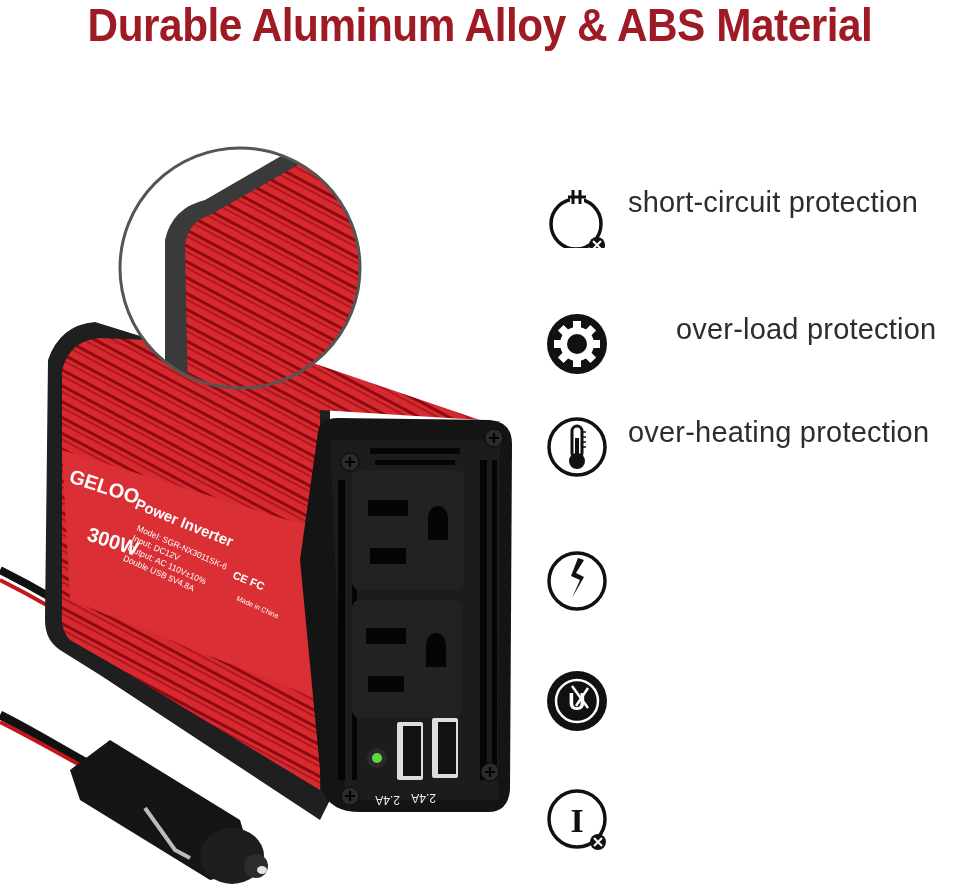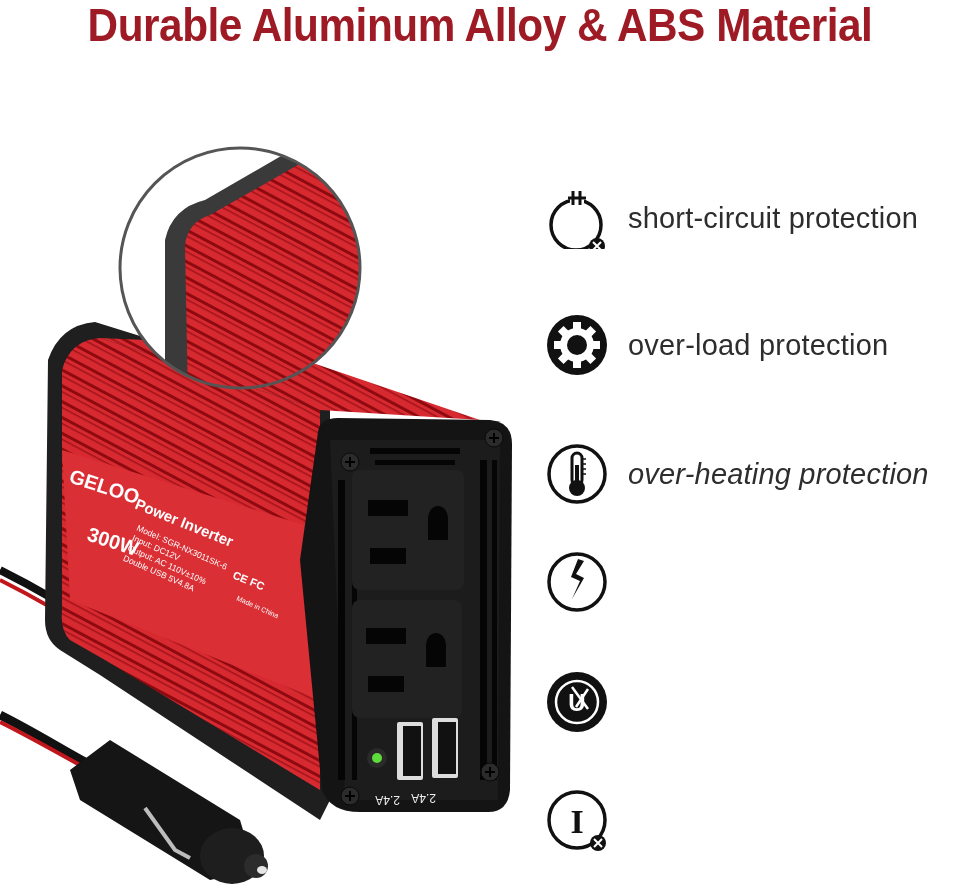--- a/index.html
+++ b/index.html
@@ -1,20 +1,20 @@
 <!DOCTYPE html>
 <html><head>
 <meta charset="utf-8">
 <style>
   html,body{margin:0;padding:0;background:#fff;}
   body{width:960px;height:892px;position:relative;overflow:hidden;font-family:"Liberation Sans",sans-serif;}
   .headline{position:absolute;left:0;top:-2px;width:960px;text-align:center;font-family:"Liberation Sans",sans-serif;font-weight:700;font-size:46px;letter-spacing:-0.5px;transform:scaleX(0.92);transform-origin:center top;white-space:nowrap;}
   .product{position:absolute;left:0;top:100px;width:540px;height:792px;}
   .features{position:absolute;left:546px;top:180px;width:414px;}
-  .feature{position:absolute;left:0;height:64px;width:414px;display:flex;align-items:center;}
+  .feature{position:absolute;left:0;height:64px;width:414px;display:flex;}
   .feature .icon{width:62px;height:62px;flex:0 0 62px;}
   .feature .label{margin-left:20px;font-size:29px;color:#2d2d2d;white-space:nowrap;letter-spacing:0.2px;}
 </style>
 </head>
 <body>
 
 <div class="headline" style="color:#9e1b25;">Durable Aluminum Alloy &amp; ABS Material</div>
 
 <svg class="product" viewBox="0 100 540 792" width="540" height="792">
   <defs>
@@ -130,40 +130,40 @@
       <rect x="24" y="4" width="14" height="12" fill="#fff"></rect>
       <line x1="27" y1="4" x2="27" y2="18" stroke="#111" stroke-width="3"></line>
       <line x1="34" y1="4" x2="34" y2="18" stroke="#111" stroke-width="3"></line>
       <line x1="22" y1="11" x2="40" y2="11" stroke="#111" stroke-width="3"></line>
       <circle cx="51" cy="59" r="8" fill="#111"></circle>
       <path d="M47 55 l8 8 M55 55 l-8 8" stroke="#fff" stroke-width="2"></path>
     </svg>
     <span class="label">short-circuit protection</span>
   </div>
 
-  <div class="feature" style="top:133px;">
+  <div class="feature" style="top:133px;gap:48px;">
     <svg class="icon" viewBox="0 0 62 62">
       <circle cx="31" cy="31" r="30" fill="#111"></circle>
       <g fill="#fff" transform="translate(31 31)">
         <circle r="17"></circle>
         <rect x="-4" y="-23" width="8" height="10"></rect>
         <rect x="-4" y="13" width="8" height="10"></rect>
         <rect x="-23" y="-4" width="10" height="8"></rect>
         <rect x="13" y="-4" width="10" height="8"></rect>
         <rect x="-4" y="-23" width="8" height="10" transform="rotate(45)"></rect>
         <rect x="-4" y="-23" width="8" height="10" transform="rotate(135)"></rect>
         <rect x="-4" y="-23" width="8" height="10" transform="rotate(225)"></rect>
         <rect x="-4" y="-23" width="8" height="10" transform="rotate(315)"></rect>
       </g>
       <circle cx="31" cy="31" r="10" fill="#111"></circle>
     </svg>
     <span class="label">over-load protection</span>
   </div>
 
-  <div class="feature" style="top:262px;font-style:italic;">
+  <div class="feature" style="top:236px;">
     <svg class="icon" viewBox="0 0 62 62">
       <circle cx="31" cy="31" r="28" fill="none" stroke="#111" stroke-width="3.5"></circle>
       <rect x="26" y="10" width="10" height="32" rx="5" fill="none" stroke="#111" stroke-width="3"></rect>
       <circle cx="31" cy="45" r="8" fill="#111"></circle>
       <rect x="29" y="22" width="4" height="22" fill="#111"></rect>
       <g stroke="#111" stroke-width="1.5">
           <line x1="36" y1="16" x2="40" y2="16"></line>
           <line x1="36" y1="21" x2="40" y2="21"></line>
           <line x1="36" y1="26" x2="40" y2="26"></line>
           <line x1="36" y1="31" x2="40" y2="31"></line>

